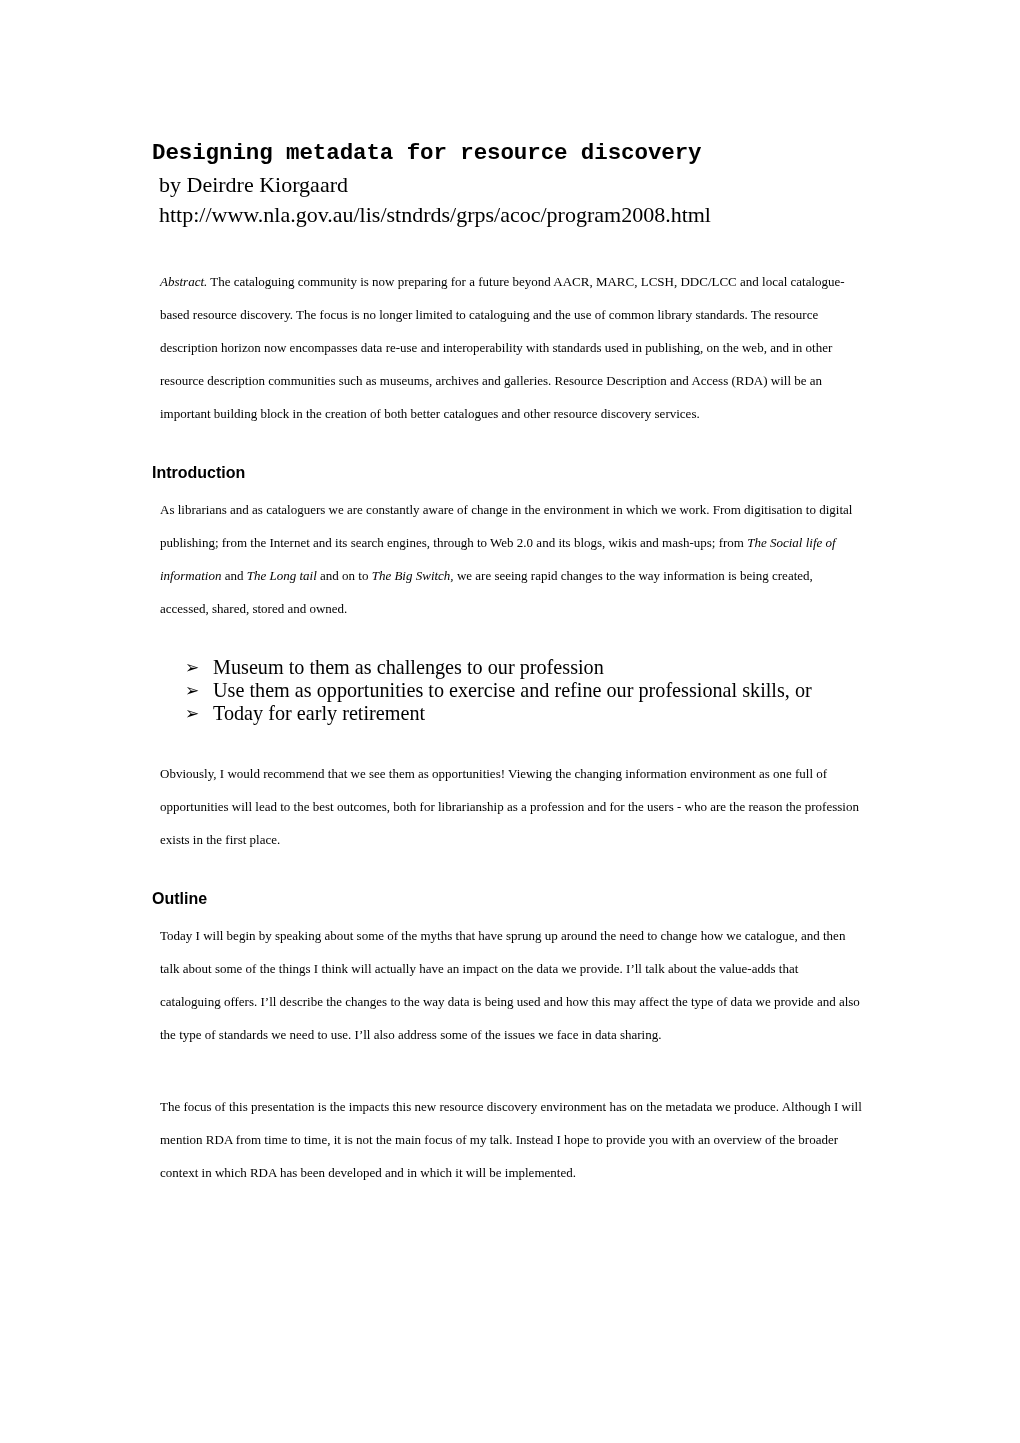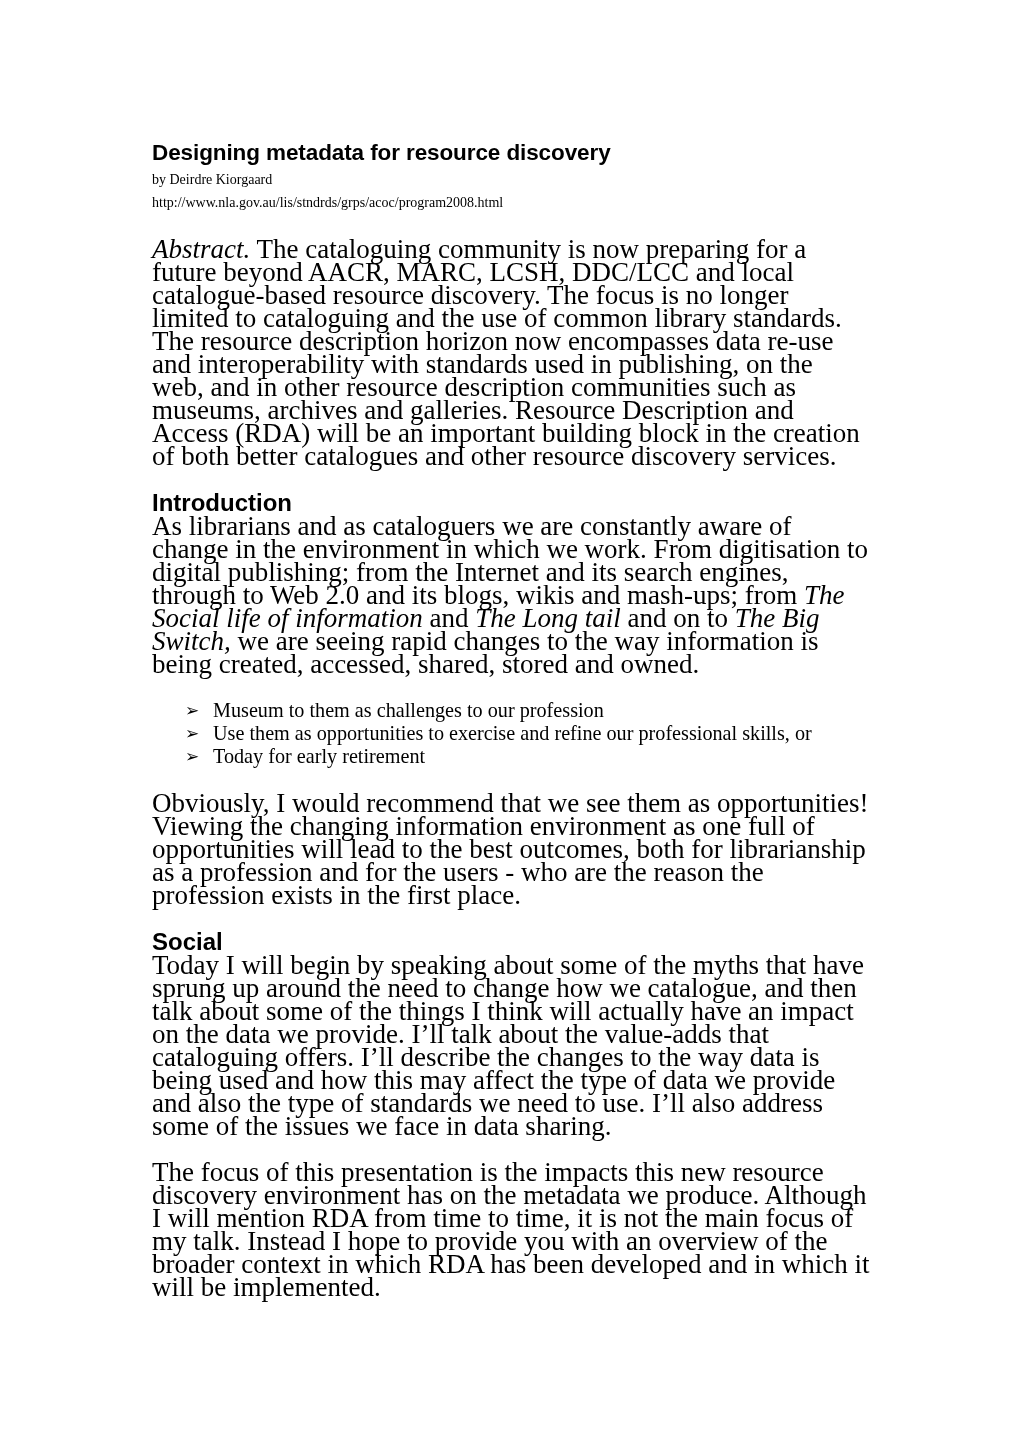--- a/index.html
+++ b/index.html
@@ -24,44 +24,44 @@
     height: 1443px;
     background: #ffffff;
   }
   .content {
     position: absolute;
     left: 152px;
     top: 140px;
     width: 718px;
   }
   .doc-title {
-    font-family: Liberation Sans, sans-serif;
+    font-family: Liberation Mono, monospace;
     font-weight: bold;
     font-size: 22.5px;
     line-height: 26px;
     letter-spacing: -0.1px;
     margin: 0 0 2px 0;
   }
   .section-heading {
     font-family: "Liberation Sans", "DejaVu Sans", sans-serif;
     font-weight: bold;
-    font-size: 24px;
+    font-size: 16px;
     line-height: 24px;
     margin: 0;
     padding: 0;
   }
   .meta-line {
-    font-size: 14px;
+    font-size: 22px;
     line-height: 23.2px;
-    margin: 0;
+    margin: 7px;
   }
   p.body-text {
-    font-size: 27px;
-    line-height: 23px;
-    margin: 0;
+    font-size: 13px;
+    line-height: 33px;
+    margin: 8px;
     text-align: left;
   }
   .blank-line {
     height: 23.2px;
     line-height: 23.2px;
     font-size: 20.2px;
   }
   .it {
     font-style: italic;
   }
@@ -118,21 +118,21 @@
       <li><span class="arrow-marker">➢</span><span>Use them as opportunities to exercise and refine our professional skills, or</span></li>
       <li><span class="arrow-marker">➢</span><span>Today for early retirement</span></li>
     </ul>
 
     <div class="blank-line">&nbsp;</div>
 
     <p class="body-text">Obviously, I would recommend that we see them as opportunities! Viewing the changing information environment as one full of opportunities will lead to the best outcomes, both for librarianship as a profession and for the users - who are the reason the profession exists in the first place.</p>
 
     <div class="blank-line">&nbsp;</div>
 
-    <h2 class="section-heading">Social</h2>
+    <h2 class="section-heading">Outline</h2>
 
     <p class="body-text">Today I will begin by speaking about some of the myths that have sprung up around the need to change how we catalogue, and then talk about some of the things I think will actually have an impact on the data we provide. I’ll talk about the value-adds that cataloguing offers. I’ll describe the changes to the way data is being used and how this may affect the type of data we provide and also the type of standards we need to use. I’ll also address some of the issues we face in data sharing.</p>
 
     <div class="blank-line">&nbsp;</div>
 
     <p class="body-text">The focus of this presentation is the impacts this new resource discovery environment has on the metadata we produce. Although I will mention RDA from time to time, it is not the main focus of my talk. Instead I hope to provide you with an overview of the broader context in which RDA has been developed and in which it will be implemented.</p>
 
   </div>
 </div>
 

